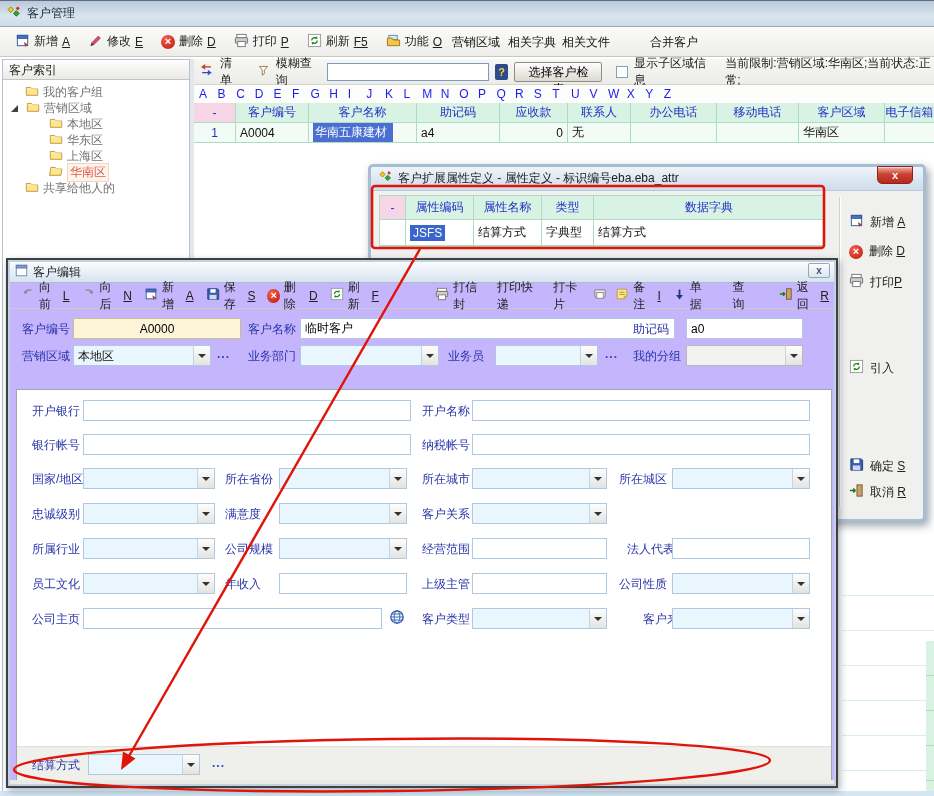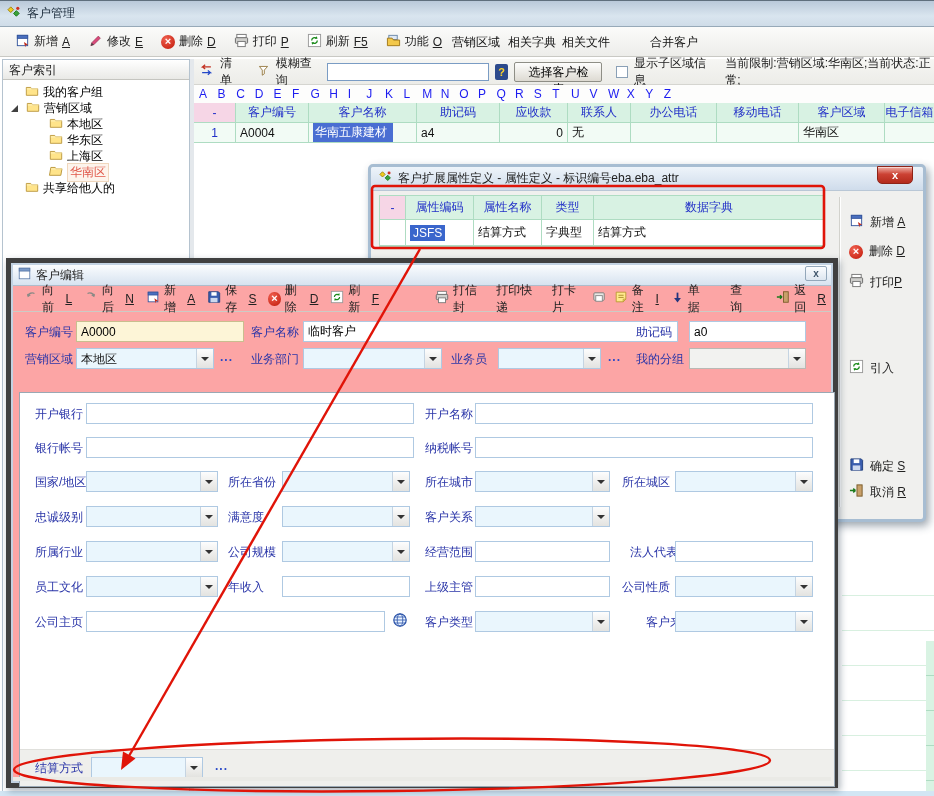--- a/index.html
+++ b/index.html
@@ -26,21 +26,21 @@
     border:1px solid #b5c3cf; }
   #sidebar-header { height:20px; background:linear-gradient(#ffffff,#e9e9e6); border-bottom:1px solid #c5c5c0;
     padding:2px 6px; color:#222; }
   #tree { padding-top:4px; position:relative; }
   .tree-item { height:16px; display:flex; align-items:center; gap:4px; cursor:default; white-space:nowrap; }
   .tree-item[data-level="1"] { padding-left:22px; }
   .tree-item[data-level="2"] { padding-left:46px; }
   .tree-item .expander { width:8px; height:8px; margin-left:-14px; margin-right:4px; display:none; }
   .tree-item[data-exp="1"] .expander { display:inline-block; width:0; height:0;
     border-bottom:7px solid #404040; border-left:7px solid transparent; }
-  .tree-item .lab { color:#000000; }
+  .tree-item .lab { color:#737373; }
   .tree-item[data-sel="1"] .lab { color:#e0584a; background:#fdf4ec; border:1px solid #f0d7bd; padding:0 2px; }
   .tree-item[data-open="1"] .folder svg { transform:skewX(-10deg); }
 
   
   #splitter { position:absolute; left:190px; top:58px; width:4px; height:734px; background:#e4e8ec; }
 
   
   #filter-row { position:absolute; left:194px; top:58px; width:740px; height:26px;
     background:linear-gradient(#f6f6f3,#ecece8); border-bottom:1px solid #d5d5d0;
     display:flex; align-items:center; gap:6px; padding-left:5px; }
@@ -97,38 +97,38 @@
   #attr-table .trow > :nth-child(3){ width:68px; } #attr-table .trow > :nth-child(4){ width:52px; }
   #attr-table .trow > :nth-child(5){ flex:1; border-right:none; }
   #attr-table .td { background:#fff; }
   #attr-table .cv[data-sel="1"] { background:#3a66cc; color:#fff; padding:1px 3px; }
   #attr-divider { position:absolute; left:468px; top:30px; width:2px; height:310px;
     border-left:1px solid #d2d2cd; border-right:1px solid #ffffff; }
   .side-btn { position:absolute; left:478px; display:flex; align-items:center; gap:6px; cursor:default; }
 
   
   #edit-dialog { position:absolute; left:6px; top:258px; width:832px; height:530px;
-    background:#fca5a5; border:5px solid #404040; box-shadow:0 0 0 2px #c2d2e2 inset, 2px 3px 7px rgba(40,60,80,.4);
+    background:#c4b5fd; border:2px solid #404040; box-shadow:0 0 0 2px #c2d2e2 inset, 2px 3px 7px rgba(40,60,80,.4);
     z-index:20; }
   #edit-titlebar { position:absolute; left:2px; top:2px; right:2px; height:21px;
     background:linear-gradient(#fafcfe,#d7e3f0); border-bottom:1px solid #aebdcc;
     display:flex; align-items:center; gap:5px; padding-left:5px; }
   #edit-close { position:absolute; right:6px; top:3px; width:22px; height:15px;
     background:linear-gradient(#fbfcfe,#dde6f0); border:1px solid #93a7ba; border-radius:2px;
     color:#40566c; text-align:center; line-height:13px; font-size:10px; font-weight:bold; }
   #edit-toolbar { position:absolute; left:2px; top:23px; right:2px; height:26px;
     background:linear-gradient(#fbfbfa,#ececе8); background:linear-gradient(#fbfbfa,#ececе8);
     border-bottom:1px solid #cccbc5; display:flex; align-items:center; gap:2px; padding-left:6px; }
   #edit-toolbar .tbtn { padding:2px 5px; }
   .tspacer { width:46px; }
 
   .f-label { position:absolute; color:#2a35a8; height:18px; line-height:18px; white-space:nowrap; }
   .f-input { position:absolute; height:21px; border:1px solid #afc9e2; background:#fff; font-size:12px;
     padding:0 4px; font-family:inherit; }
-  .f-input.cream { background:#fdf5d7; border-color:#c9be8f; }
+  .f-input.cream { background:#fdf5d7; border-color:#c9be8f;text-align:center; }
   .dd { position:absolute; height:21px; border:1px solid #afc9e2; background:#eaf6fd; display:flex; }
   .dd .val { flex:1; padding:2px 4px; overflow:hidden; white-space:nowrap; color:#111; }
   .dd .btn { width:17px; background:linear-gradient(#fdfdfd,#e3e3e0); border-left:1px solid #c5d4e2;
     display:flex; align-items:center; justify-content:center; }
   .dd .btn i { width:0; height:0; border-top:4px solid #333; border-left:4px solid transparent;
     border-right:4px solid transparent; }
   .dd.gray { background:#f2f2f0; border-color:#b9b9b4; }
   .dots { position:absolute; color:#2a49c8; font-weight:bold; letter-spacing:1px; cursor:pointer; height:18px; }
 
   #edit-tabs { position:absolute; left:10px; top:108px; display:flex; align-items:flex-end; height:22px; }

